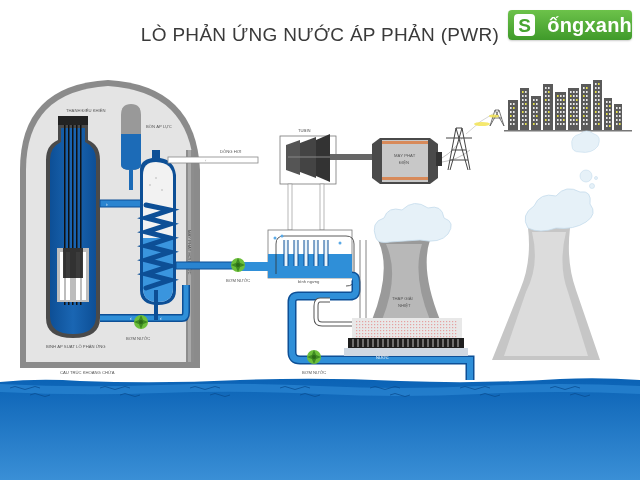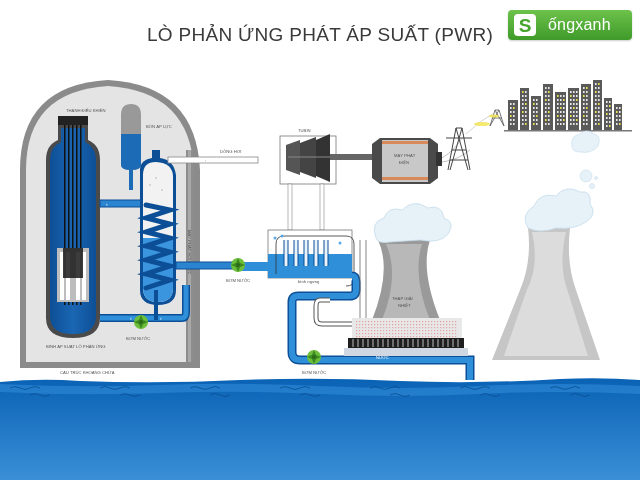--- a/index.html
+++ b/index.html
@@ -1,28 +1,28 @@
 <!DOCTYPE html>
 <html><head>
 <meta charset="utf-8">
 <style>
   html, body { margin: 0; padding: 0; }
   body { width: 640px; height: 480px; position: relative; overflow: hidden; background: #ffffff; font-family: "Liberation Sans", sans-serif; }
   .title { position: absolute; left: 0; top: 24px; width: 640px; text-align: center; font-size: 19px; color: #3a3a3a; letter-spacing: 0.3px; }
   .logo { position: absolute; left: 508px; top: 10px; width: 124px; height: 30px; border-radius: 4px; background: linear-gradient(#6cc24a, #3f9a2a); display: flex; align-items: center; box-shadow: 0 1px 2px rgba(0,0,0,0.2); }
   .logo-s { width: 22px; height: 22px; margin-left: 6px; background: #fff; border-radius: 4px; color: #47a530; font-weight: bold; font-size: 19px; display: flex; align-items: center; justify-content: center; line-height: 1; }
-  .logo-text { color: #fff; font-size: 16px; margin-left: 12px; font-weight: normal; letter-spacing: 0.2px; }
+  .logo-text { color: #fff; font-size: 20px; margin-left: 12px; font-weight: bold; letter-spacing: 0.2px; }
   svg { position: absolute; left: 0; top: 0; }
   .lbl { font-family: "Liberation Sans", sans-serif; font-size: 4.2px; fill: #555; }
   .lbl-w { font-family: "Liberation Sans", sans-serif; font-size: 4px; fill: #fff; }
 </style>
 </head>
 <body>
 
-<div class="title">LÒ PHẢN ỨNG PHÁT ÁP SUẤT (PWR)</div>
+<div class="title">LÒ PHẢN ỨNG NƯỚC ÁP PHẢN (PWR)</div>
 
 <div class="logo">
   <div class="logo-s">S</div>
   <div class="logo-text">ốngxanh</div>
 </div>
 
 <svg width="640" height="480" viewBox="0 0 640 480" style="top:0">
   <defs>
     <linearGradient id="sea" x1="0" y1="0" x2="0" y2="1">
       <stop offset="0" stop-color="#0a62b5"></stop>

